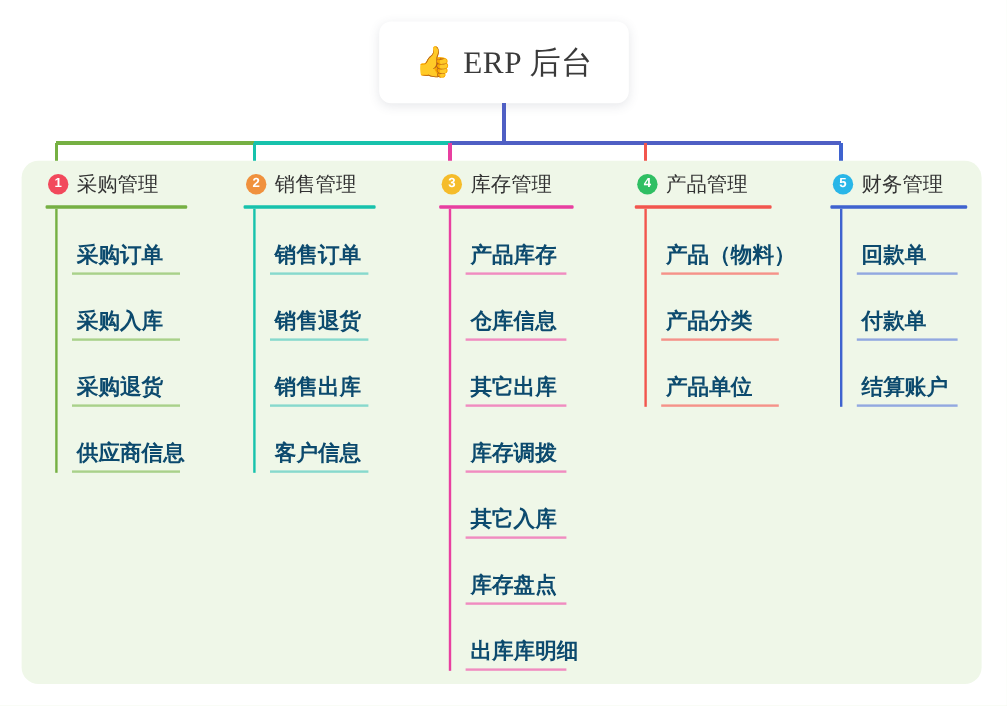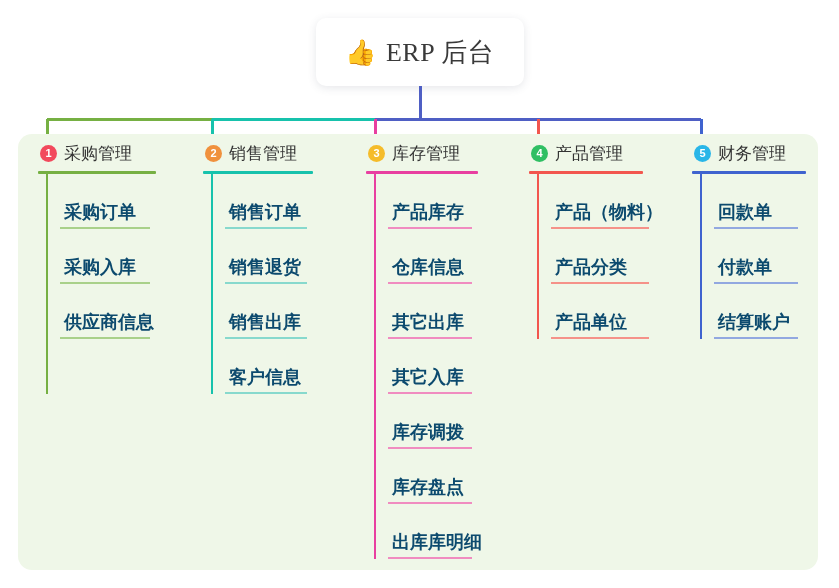--- a/index.html
+++ b/index.html
@@ -172,20 +172,24 @@
           <div class="leaf-spine" style="background: rgb(118, 176, 67); height: 220px;"></div>
           <div class="leaf-item">
             <span class="leaf-label">采购订单</span>
             <div class="leaf-underline" style="background: rgb(169, 209, 138); width: 90px;"></div>
           </div>
           <div class="leaf-item">
             <span class="leaf-label">采购入库</span>
             <div class="leaf-underline" style="background: rgb(169, 209, 138); width: 90px;"></div>
           </div>
           <div class="leaf-item">
+            <span class="leaf-label">采购退货</span>
+            <div class="leaf-underline" style="background: rgb(169, 209, 138); width: 90px;"></div>
+          </div>
+          <div class="leaf-item">
             <span class="leaf-label">供应商信息</span>
             <div class="leaf-underline" style="background: rgb(169, 209, 138); width: 90px;"></div>
           </div>
         </div>
       </div>
       <div class="branch" style="left: 203px; width: 112px;">
         <div class="branch-header">
           <span class="branch-badge" style="background: rgb(240, 145, 61);">2</span>
           <span class="branch-title">销售管理</span>
         </div>
@@ -224,25 +228,25 @@
           </div>
           <div class="leaf-item">
             <span class="leaf-label">仓库信息</span>
             <div class="leaf-underline" style="background: rgb(240, 140, 192); width: 84px;"></div>
           </div>
           <div class="leaf-item">
             <span class="leaf-label">其它出库</span>
             <div class="leaf-underline" style="background: rgb(240, 140, 192); width: 84px;"></div>
           </div>
           <div class="leaf-item">
+            <span class="leaf-label">库存调拨</span>
+            <div class="leaf-underline" style="background: rgb(240, 140, 192); width: 84px;"></div>
+          </div>
+          <div class="leaf-item">
             <span class="leaf-label">其它入库</span>
-            <div class="leaf-underline" style="background: rgb(240, 140, 192); width: 84px;"></div>
-          </div>
-          <div class="leaf-item">
-            <span class="leaf-label">库存调拨</span>
             <div class="leaf-underline" style="background: rgb(240, 140, 192); width: 84px;"></div>
           </div>
           <div class="leaf-item">
             <span class="leaf-label">库存盘点</span>
             <div class="leaf-underline" style="background: rgb(240, 140, 192); width: 84px;"></div>
           </div>
           <div class="leaf-item">
             <span class="leaf-label">出库库明细</span>
             <div class="leaf-underline" style="background: rgb(240, 140, 192); width: 84px;"></div>
           </div>

